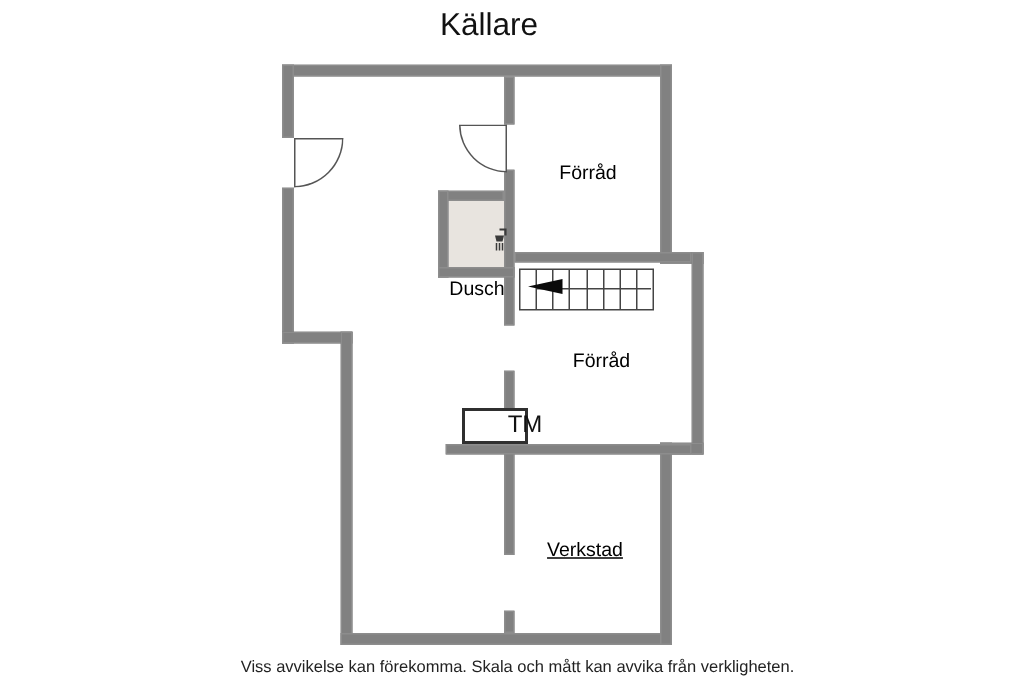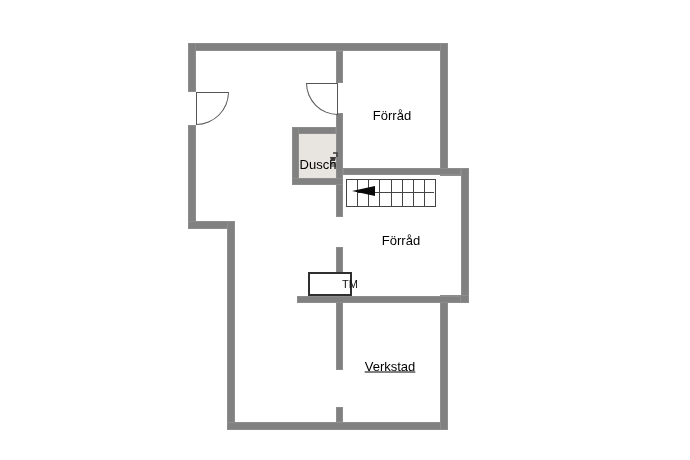--- a/index.html
+++ b/index.html
@@ -26,29 +26,30 @@
           border:1px solid #444;display:flex;background:#fff;}
   .tread{flex:1;}
   .tread + .tread{border-left:1px solid #444;}
   .stairs-midline{position:absolute;left:358px;top:192px;width:76px;height:1px;background:#444;}
   .stairs-arrow{position:absolute;left:352px;top:186px;width:0;height:0;
           border-top:5px solid transparent;border-bottom:5px solid transparent;
           border-right:23px solid #0a0a0a;}
 
   .tm-box{position:absolute;left:308px;top:272px;width:27px;height:24px;background:#fff;
           border:2px solid #2f2f2f;box-sizing:border-box;display:flex;align-items:center;justify-content:center;
-          font-size:11px;color:#111;padding-left:40px;}
+          font-size:16px;color:#111;padding-left:40px;}
 
   .shower-icon{position:absolute;left:328px;top:152px;width:11px;height:17px;}
 </style>
 </head>
 <body>
 
 <div id="canvas">
 
+  <div class="title">Källare</div>
 
   <div class="wall" style="left:188px;top:43px;width:260px;height:8px;"></div>
   <div class="wall" style="left:188px;top:43px;width:8px;height:49px;"></div>
   <div class="wall" style="left:188px;top:125px;width:8px;height:104px;"></div>
   <div class="wall" style="left:188px;top:221px;width:47px;height:8px;"></div>
   <div class="wall" style="left:227px;top:221px;width:8px;height:209px;"></div>
   <div class="wall" style="left:227px;top:422px;width:221px;height:8px;"></div>
   <div class="wall" style="left:440px;top:43px;width:8px;height:133px;"></div>
   <div class="wall" style="left:440px;top:168px;width:29px;height:8px;"></div>
   <div class="wall" style="left:461px;top:168px;width:8px;height:135px;"></div>
@@ -92,18 +93,19 @@
       </div>
   </div>
   <div class="stairs-midline"></div>
   <div class="stairs-arrow"></div>
 
   <div class="tm-box">
     <span>TM</span>
   </div>
 
   <div class="room-label" style="left:392px;top:115px;">Förråd</div>
-  <div class="room-label" style="left:318px;top:164px;">Dusch</div>
+  <div class="room-label" style="left:318px;top:192px;">Dusch</div>
   <div class="room-label" style="left:401px;top:240px;">Förråd</div>
   <div class="room-label" style="left:390px;top:366px;text-decoration:underline;">Verkstad</div>
 
+  <div class="disclaimer">Viss avvikelse kan förekomma. Skala och mått kan avvika från verkligheten.</div>
 
 </div>
 
 </body></html>

